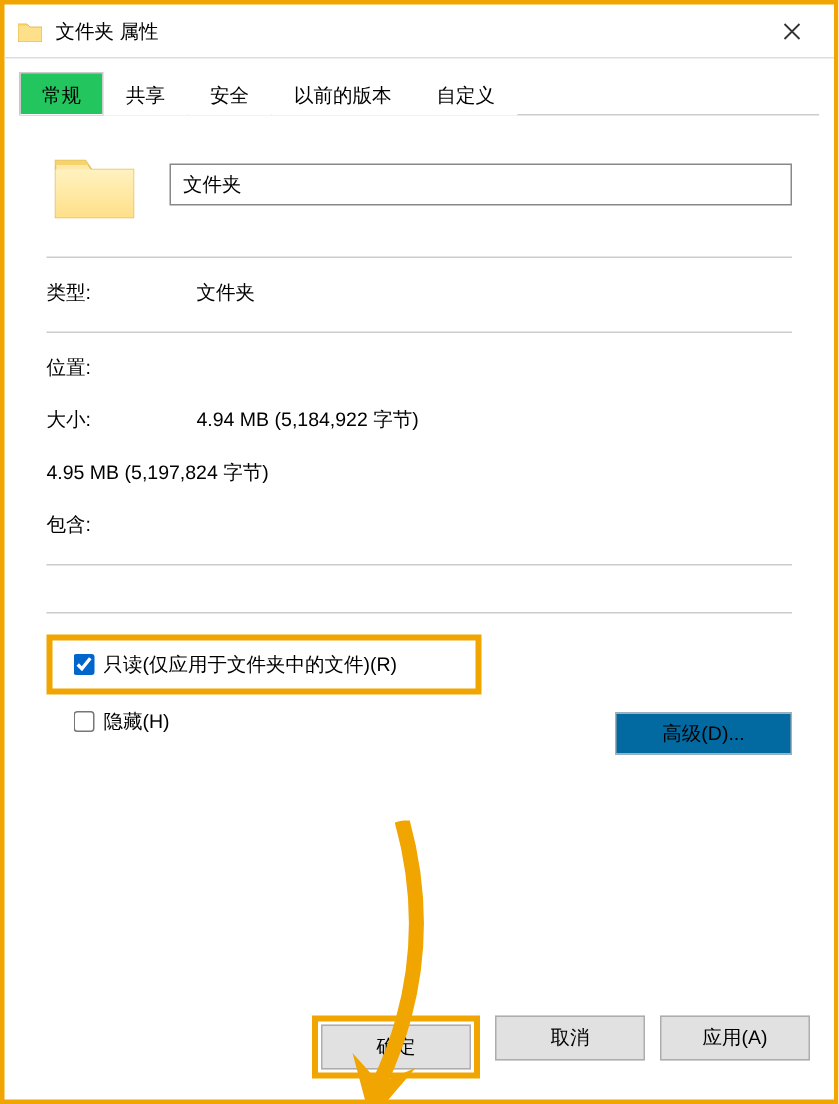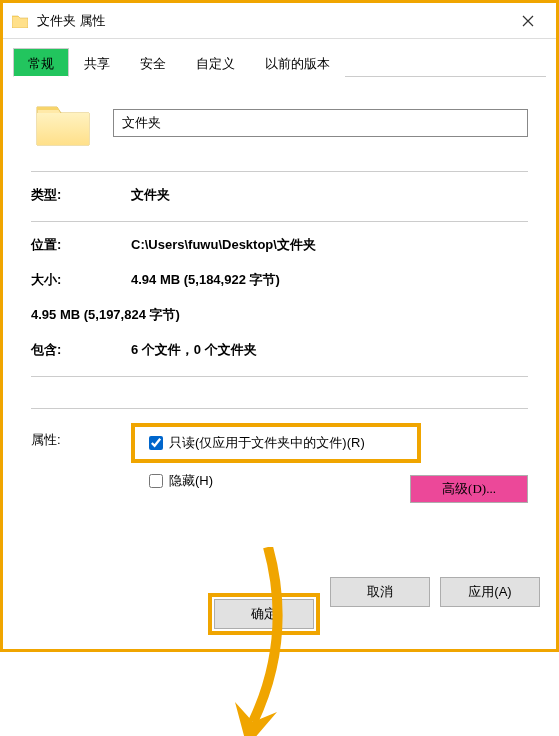--- a/index.html
+++ b/index.html
@@ -8,21 +8,21 @@
     padding: 0;
     font-family: "Microsoft YaHei", "Segoe UI", Tahoma, sans-serif;
     font-size: 13px;
     background: #fff;
     width: 559px;
     height: 736px;
     overflow: hidden;
   }
   .window {
     width: 559px;
-    height: 652px;
+    height: 736px;
     border: 3px solid #f0a500;
     background: #fff;
     display: flex;
     flex-direction: column;
     position: relative;
   }
   .titlebar {
     height: 36px;
     display: flex;
     align-items: center;
@@ -94,21 +94,20 @@
   }
   .sep {
     border: none;
     border-top: 1px solid #ccc;
     margin: 6px 0 14px 0;
   }
   .row {
     display: flex;
     margin-bottom: 17px;
     align-items: center;
-    font-weight: bold;
   }
   .row .label {
     width: 100px;
     flex-shrink: 0;
   }
   .row .value {
     flex: 1;
   }
   .attr-block {
     display: flex;
@@ -140,23 +139,23 @@
     display: inline-flex;
     align-items: center;
     padding: 2px 0 0 14px;
   }
   .adv-btn {
     position: absolute;
     right: 28px;
     width: 118px;
     height: 28px;
     border: 1px solid #adadad;
-    background: #ec4899;
-    font-size: 13px;
-    font-family: Liberation Serif, serif;
+    background: #0369a1;
+    font-size: 13px;
+    font-family: Liberation Sans, sans-serif;
     cursor: pointer;
     margin-top: 6px;
   }
   .button-bar {
     display: flex;
     justify-content: flex-end;
     gap: 10px;
     padding: 10px 16px 14px 16px;
   }
   .btn {
@@ -165,21 +164,20 @@
     border: 1px solid #adadad;
     background: #e1e1e1;
     font-size: 13px;
     font-family: inherit;
     cursor: pointer;
   }
   .ok-highlight {
     border: 4px solid #f0a500;
     padding: 2px;
     display: inline-block;
-    margin-top: 16px;
   }
   .ok-highlight .btn { margin:0;}
   .arrow-svg {
     position: absolute;
     left: 210px;
     top: 470px;
     pointer-events: none;
   }
 </style>
 </head>
@@ -199,22 +197,22 @@
       <svg width="12" height="12" viewBox="0 0 12 12">
           <path d="M1 1 L11 11 M11 1 L1 11" stroke="#333" stroke-width="1.2"></path>
         </svg>
     </div>
   </div>
 
   <div class="tabs">
     <div class="tab active">常规</div>
     <div class="tab">共享</div>
     <div class="tab">安全</div>
+    <div class="tab">以前的版本</div>
     <div class="tab">自定义</div>
-    <div class="tab">以前的版本</div>
   </div>
 
   <div class="content">
 
     <div class="header-row">
       <span class="folder-icon">
         <svg width="56" height="48" viewBox="0 0 56 48">
           <path d="M2 8 L22 8 L26 14 L54 14 L54 46 L2 46 Z" fill="#ffe9a8" stroke="#e0c060" stroke-width="1"></path>
           <path d="M2 8 L22 8 L24 11 L2 11 Z" fill="#f7d46b"></path>
           <path d="M2 14 L54 14 L54 46 L2 46 Z" fill="url(#g)"></path>
@@ -233,43 +231,40 @@
 
     <div class="row">
       <div class="label">类型:</div>
       <div class="value">文件夹</div>
     </div>
 
     <hr class="sep">
 
     <div class="row">
       <div class="label">位置:</div>
-      <div class="value">C:\Users\fuwu\Desktop\文件夹</div>
     </div>
     <div class="row">
       <div class="label">大小:</div>
       <div class="value">4.94 MB (5,184,922 字节)</div>
     </div>
     <div class="row">
       <div class="value">4.95 MB (5,197,824 字节)</div>
     </div>
     <div class="row">
       <div class="label">包含:</div>
-      <div class="value">6 个文件，0 个文件夹</div>
     </div>
 
     <hr class="sep">
 
     <div class="row">
     </div>
 
     <hr class="sep">
 
     <div class="attr-block">
-      <div class="attr-left">属性:</div>
       <div class="attr-right">
         <div class="readonly-wrap">
           <input type="checkbox" class="checkbox" checked="" style="">
           <span>只读(仅应用于文件夹中的文件)(R)</span>
         </div>
         <br>
         <div class="hidden-wrap">
           <input type="checkbox" class="checkbox" style="">
           <span>隐藏(H)</span>
         </div>

